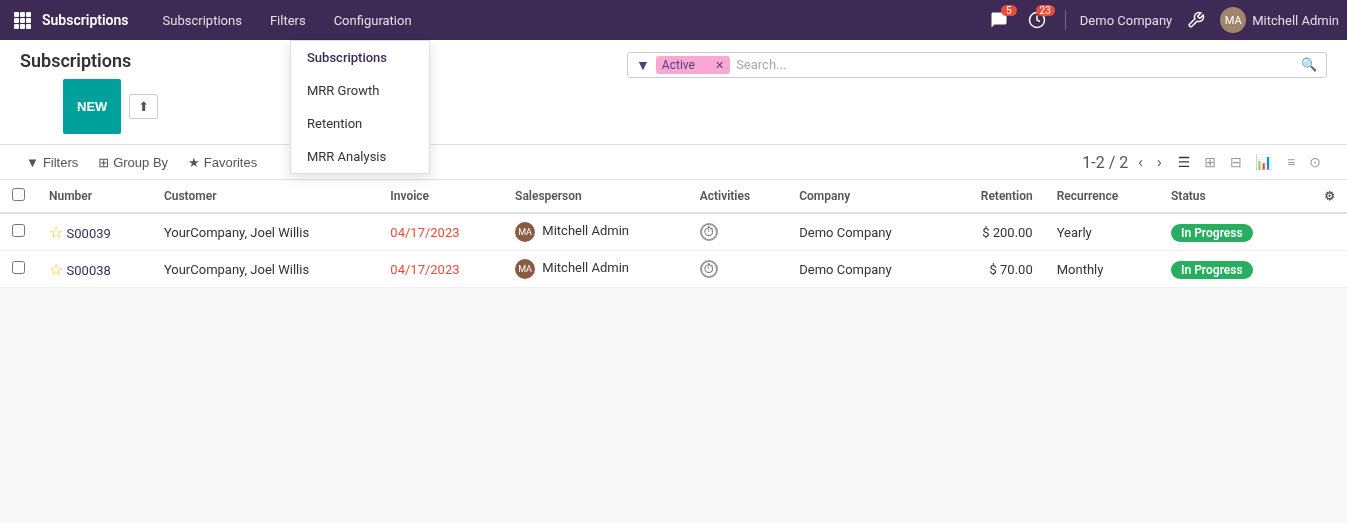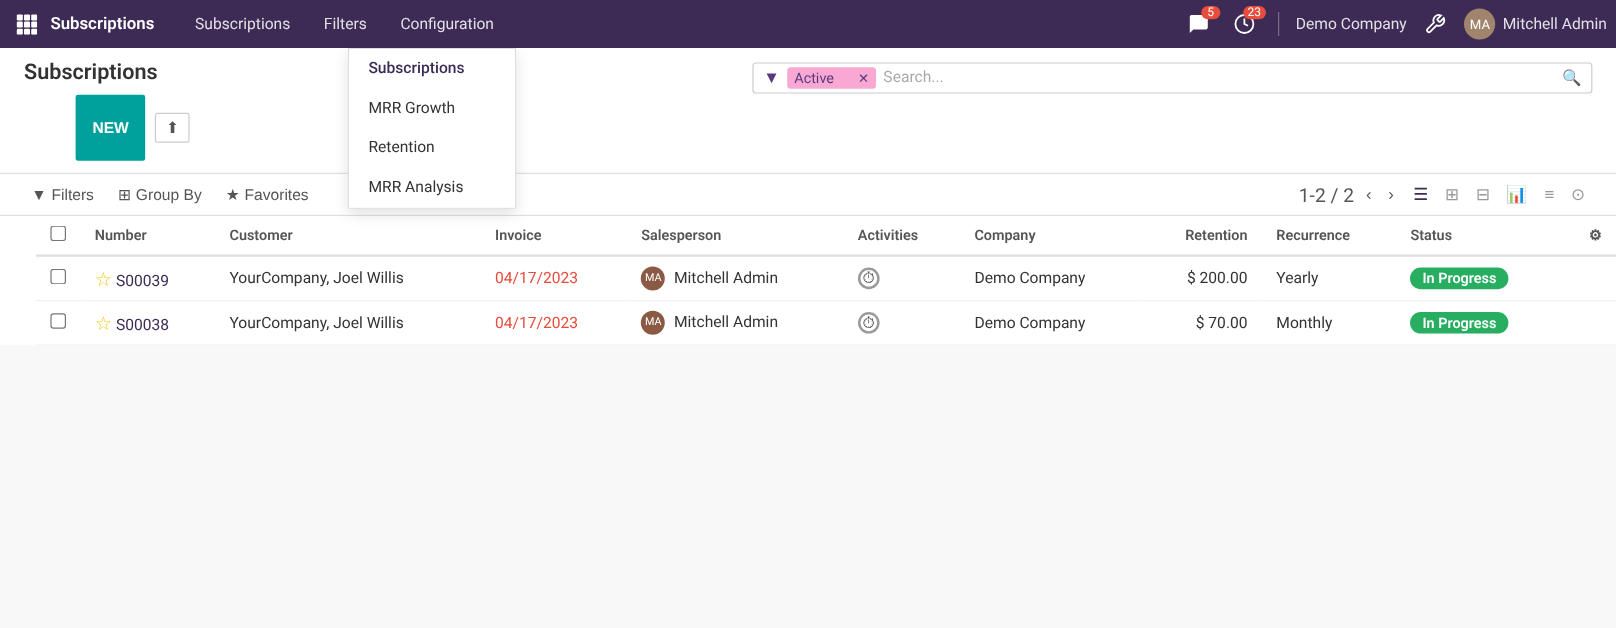--- a/index.html
+++ b/index.html
@@ -213,21 +213,20 @@
     .view-btn {
       background: none; border: none; cursor: pointer; color: #999;
       padding: 3px 6px; font-size: 14px;
     }
     .view-btn.active { color: #3d2b56; }
 
     
     .table-container {
       background: #fff;
       margin: 0;
-      padding-left: 30px;
     }
     table {
       width: 100%;
       border-collapse: collapse;
     }
     thead tr {
       border-bottom: 2px solid #e0e0e0;
     }
     th {
       padding: 8px 12px;

